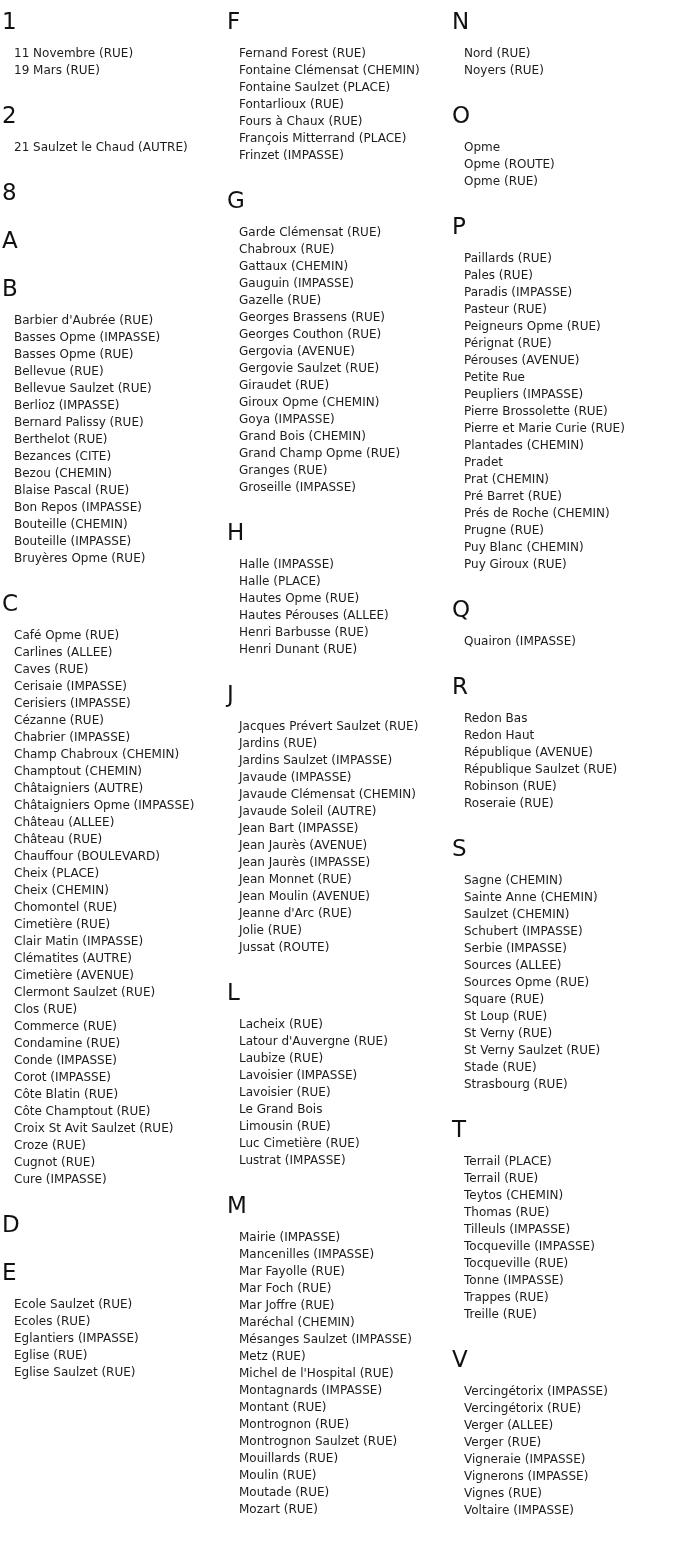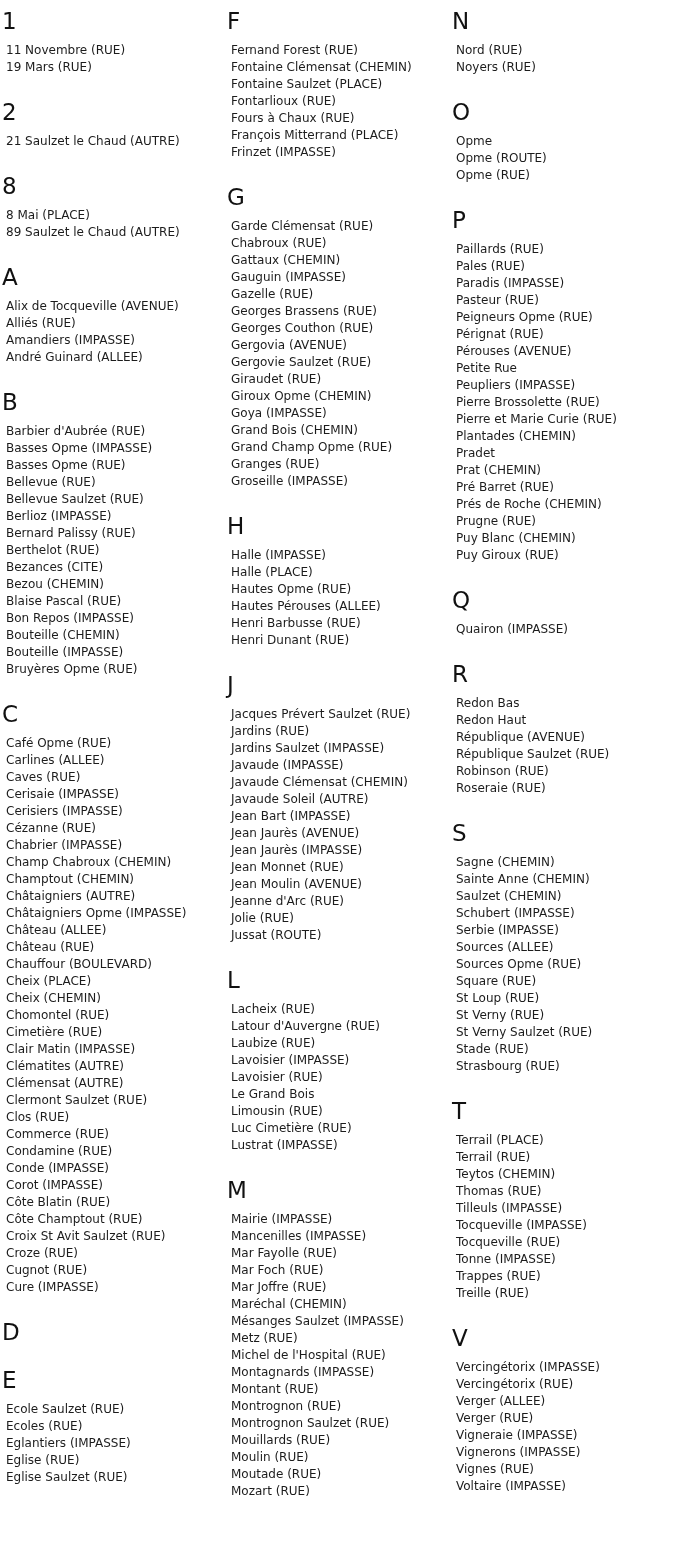--- a/index.html
+++ b/index.html
@@ -29,21 +29,21 @@
     line-height: 24px;
     font-weight: normal;
     color: #111111;
     margin: 24px 0 9px 0;
     padding: 0;
   }
   .col h2:first-child {
     margin-top: 0;
   }
   ul.entries {
-    margin: 4px;
+    margin: 12px;
     padding: 0;
     list-style: none;
   }
   ul.entries li {
     font-size: 12px;
     line-height: 17px;
     white-space: nowrap;
     color: #1c1c1c;
     cursor: pointer;
   }
@@ -56,31 +56,21 @@
       <h2>1</h2>
       <ul class="entries">
         <li>11 Novembre (RUE)</li>
         <li>19 Mars (RUE)</li>
       </ul>
       <h2>2</h2>
       <ul class="entries">
         <li>21 Saulzet le Chaud (AUTRE)</li>
       </ul>
       <h2>8</h2>
-      <ul class="entries">
-        <li>8 Mai (PLACE)</li>
-        <li>89 Saulzet le Chaud (AUTRE)</li>
-      </ul>
       <h2>A</h2>
-      <ul class="entries">
-        <li>Alix de Tocqueville (AVENUE)</li>
-        <li>Alliés (RUE)</li>
-        <li>Amandiers (IMPASSE)</li>
-        <li>André Guinard (ALLEE)</li>
-      </ul>
       <h2>B</h2>
       <ul class="entries">
         <li>Barbier d'Aubrée (RUE)</li>
         <li>Basses Opme (IMPASSE)</li>
         <li>Basses Opme (RUE)</li>
         <li>Bellevue (RUE)</li>
         <li>Bellevue Saulzet (RUE)</li>
         <li>Berlioz (IMPASSE)</li>
         <li>Bernard Palissy (RUE)</li>
         <li>Berthelot (RUE)</li>
@@ -107,21 +97,21 @@
         <li>Châtaigniers Opme (IMPASSE)</li>
         <li>Château (ALLEE)</li>
         <li>Château (RUE)</li>
         <li>Chauffour (BOULEVARD)</li>
         <li>Cheix (PLACE)</li>
         <li>Cheix (CHEMIN)</li>
         <li>Chomontel (RUE)</li>
         <li>Cimetière (RUE)</li>
         <li>Clair Matin (IMPASSE)</li>
         <li>Clématites (AUTRE)</li>
-        <li>Clémensat (AUTRE)</li>
+        <li>Cimetière (AVENUE)</li>
         <li>Clermont Saulzet (RUE)</li>
         <li>Clos (RUE)</li>
         <li>Commerce (RUE)</li>
         <li>Condamine (RUE)</li>
         <li>Conde (IMPASSE)</li>
         <li>Corot (IMPASSE)</li>
         <li>Côte Blatin (RUE)</li>
         <li>Côte Champtout (RUE)</li>
         <li>Croix St Avit Saulzet (RUE)</li>
         <li>Croze (RUE)</li>

